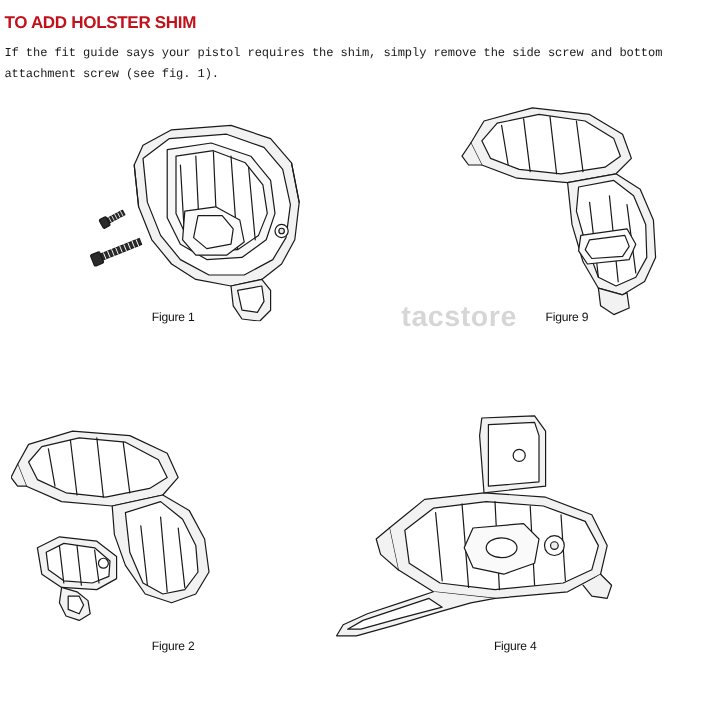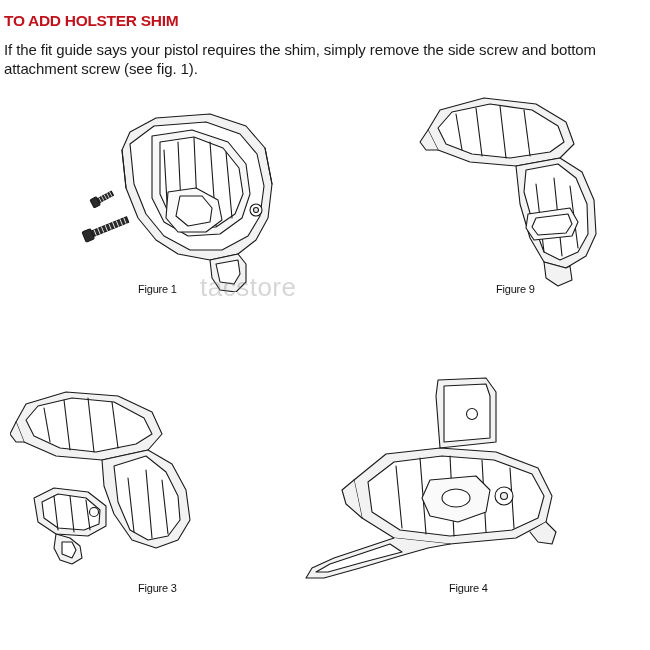--- a/index.html
+++ b/index.html
@@ -27,24 +27,25 @@
     left: 4px;
     top: 12px;
     font-size: 15.5px;
     font-weight: bold;
     letter-spacing: -0.3px;
     color: #c1121c;
     font-family: "Liberation Sans", sans-serif;
   }
   .para {
     position: absolute;
-    font-size: 15px;
+    font-size: 11px;
     line-height: 19px;
     color: #1a1a1a;
     letter-spacing: -0.1px;
+    font-family: Liberation Mono, monospace;
   }
   .para1 {
     left: 4px;
     top: 40px;
     width: 642px;
   }
   .para2 {
     left: 4px;
     top: 322px;
     width: 644px;
@@ -61,25 +62,26 @@
   .cap3 { left: 138px; top: 582px; }
   .cap4 { left: 449px; top: 582px; }
 
   .watermark {
     position: absolute;
     left: 200px;
     top: 272px;
     width: 270px;
     height: 26px;
     font-size: 26px;
-    font-weight: normal;
+    font-weight: bold;
     color: rgba(120,120,120,0.30);
     letter-spacing: 0.5px;
     font-family: "Liberation Sans", sans-serif;
     pointer-events: none;
+    text-align: right;
   }
   .art {
     position: absolute;
   }
   .art svg { display: block; }
 </style>
 </head>
 <body>
 
 <div class="page">
@@ -213,16 +215,16 @@
 
       <path d="M104 166 L80 174 L44 186 L22 196 L16 206 L34 206 L70 196 L110 184 L138 176 L160 172" fill="#f2f2f2"></path>
       <path d="M100 172 L70 182 L40 192 L26 200 L38 200 L74 190 L112 180 Z" fill="#ffffff"></path>
 
       <path d="M256 150 L266 160 L262 172 L248 170 L240 160" fill="#f2f2f2"></path>
 
       <path d="M64 108 L52 118 L56 132 L72 146" fill="#f2f2f2"></path>
     </svg>
   </div>
 
-  <div class="figcap cap3">Figure 3</div>
+  <div class="figcap cap3">Figure 2</div>
   <div class="figcap cap4">Figure 4</div>
 
 </div>
 
 </body></html>

